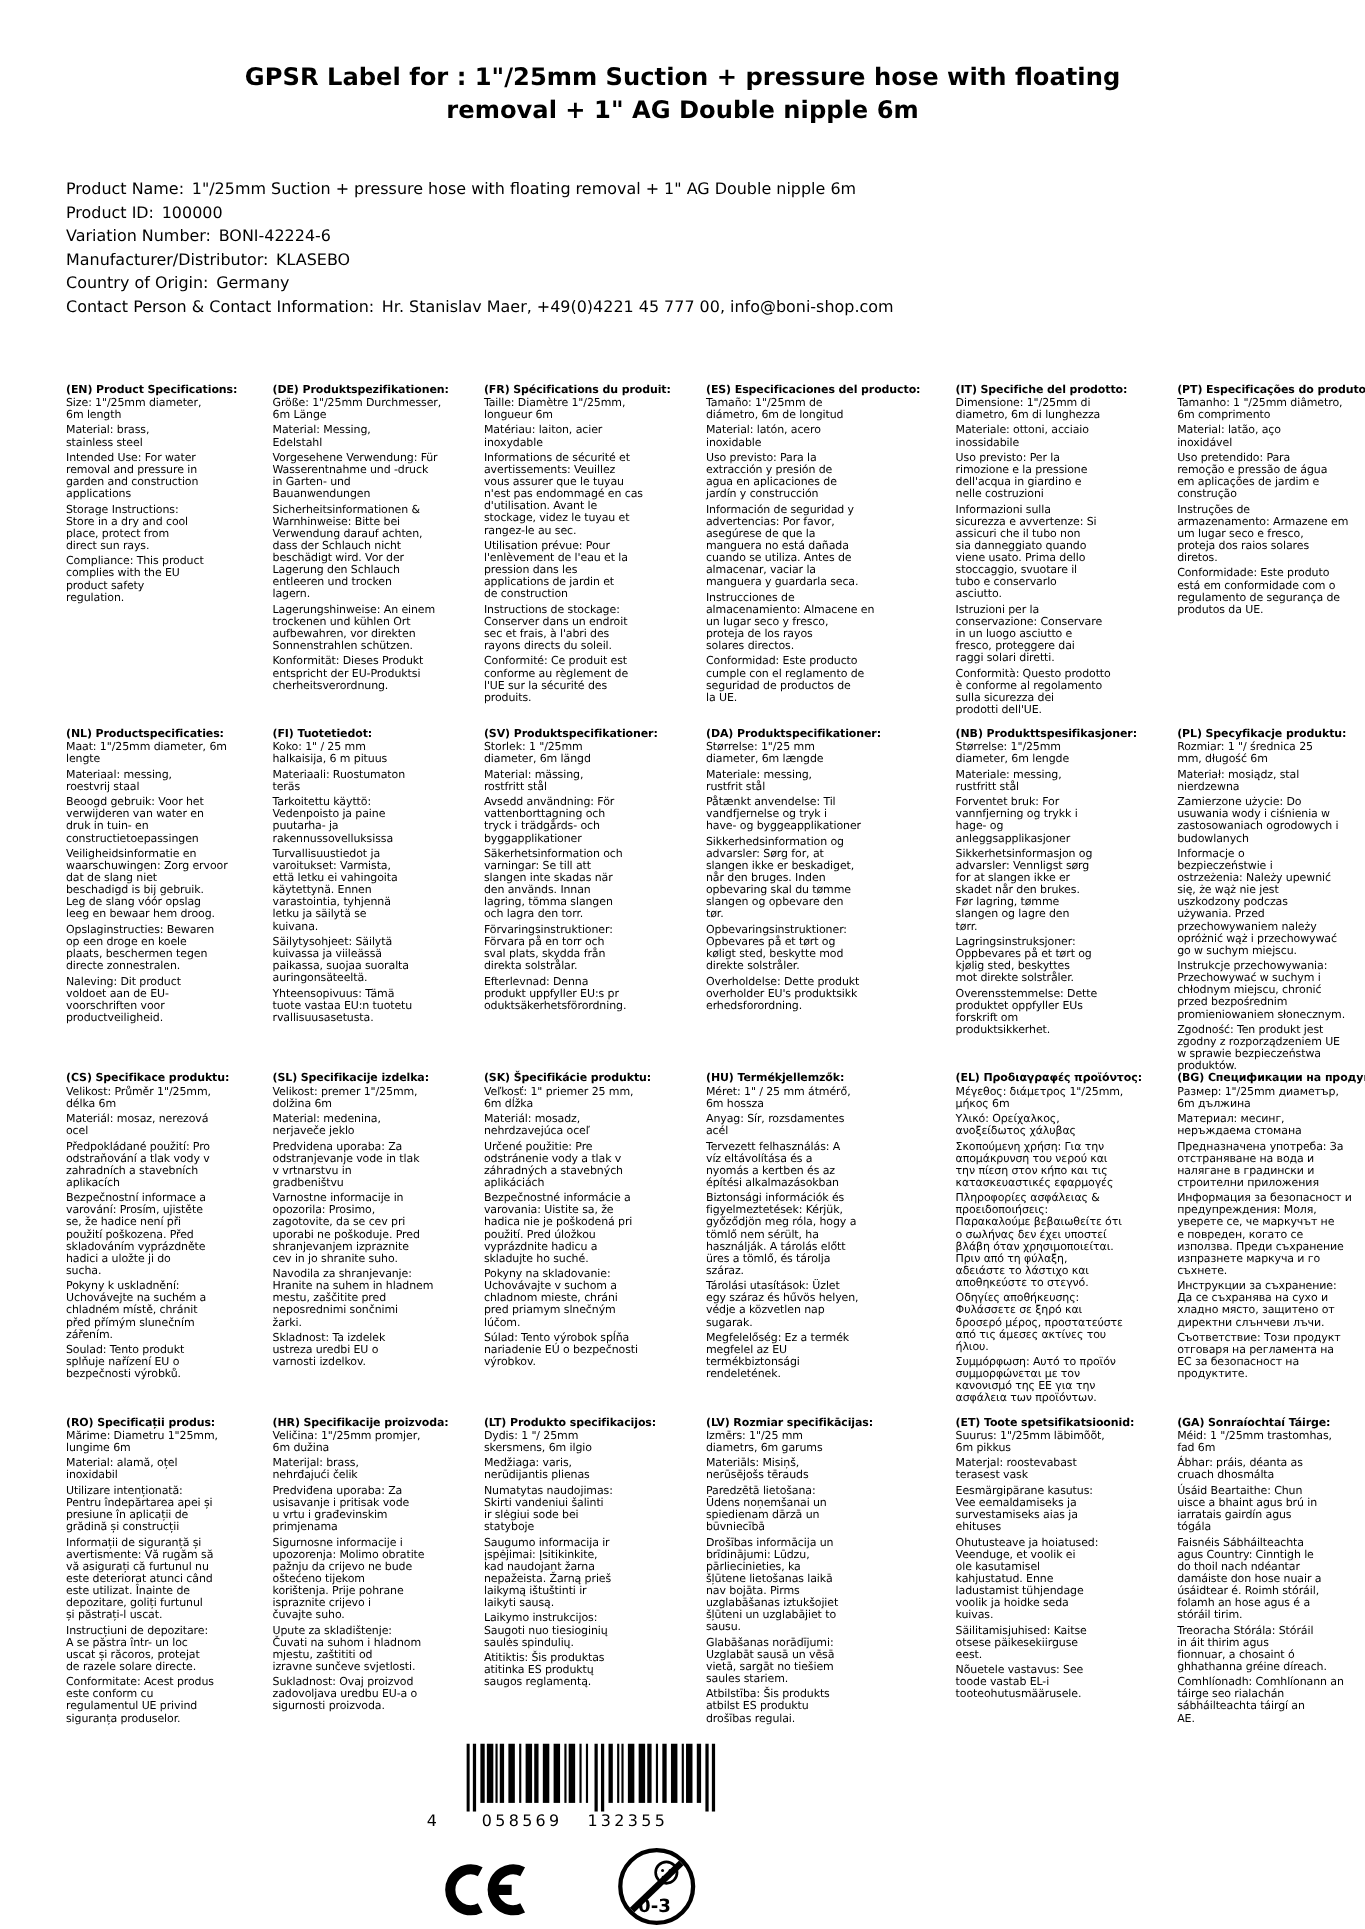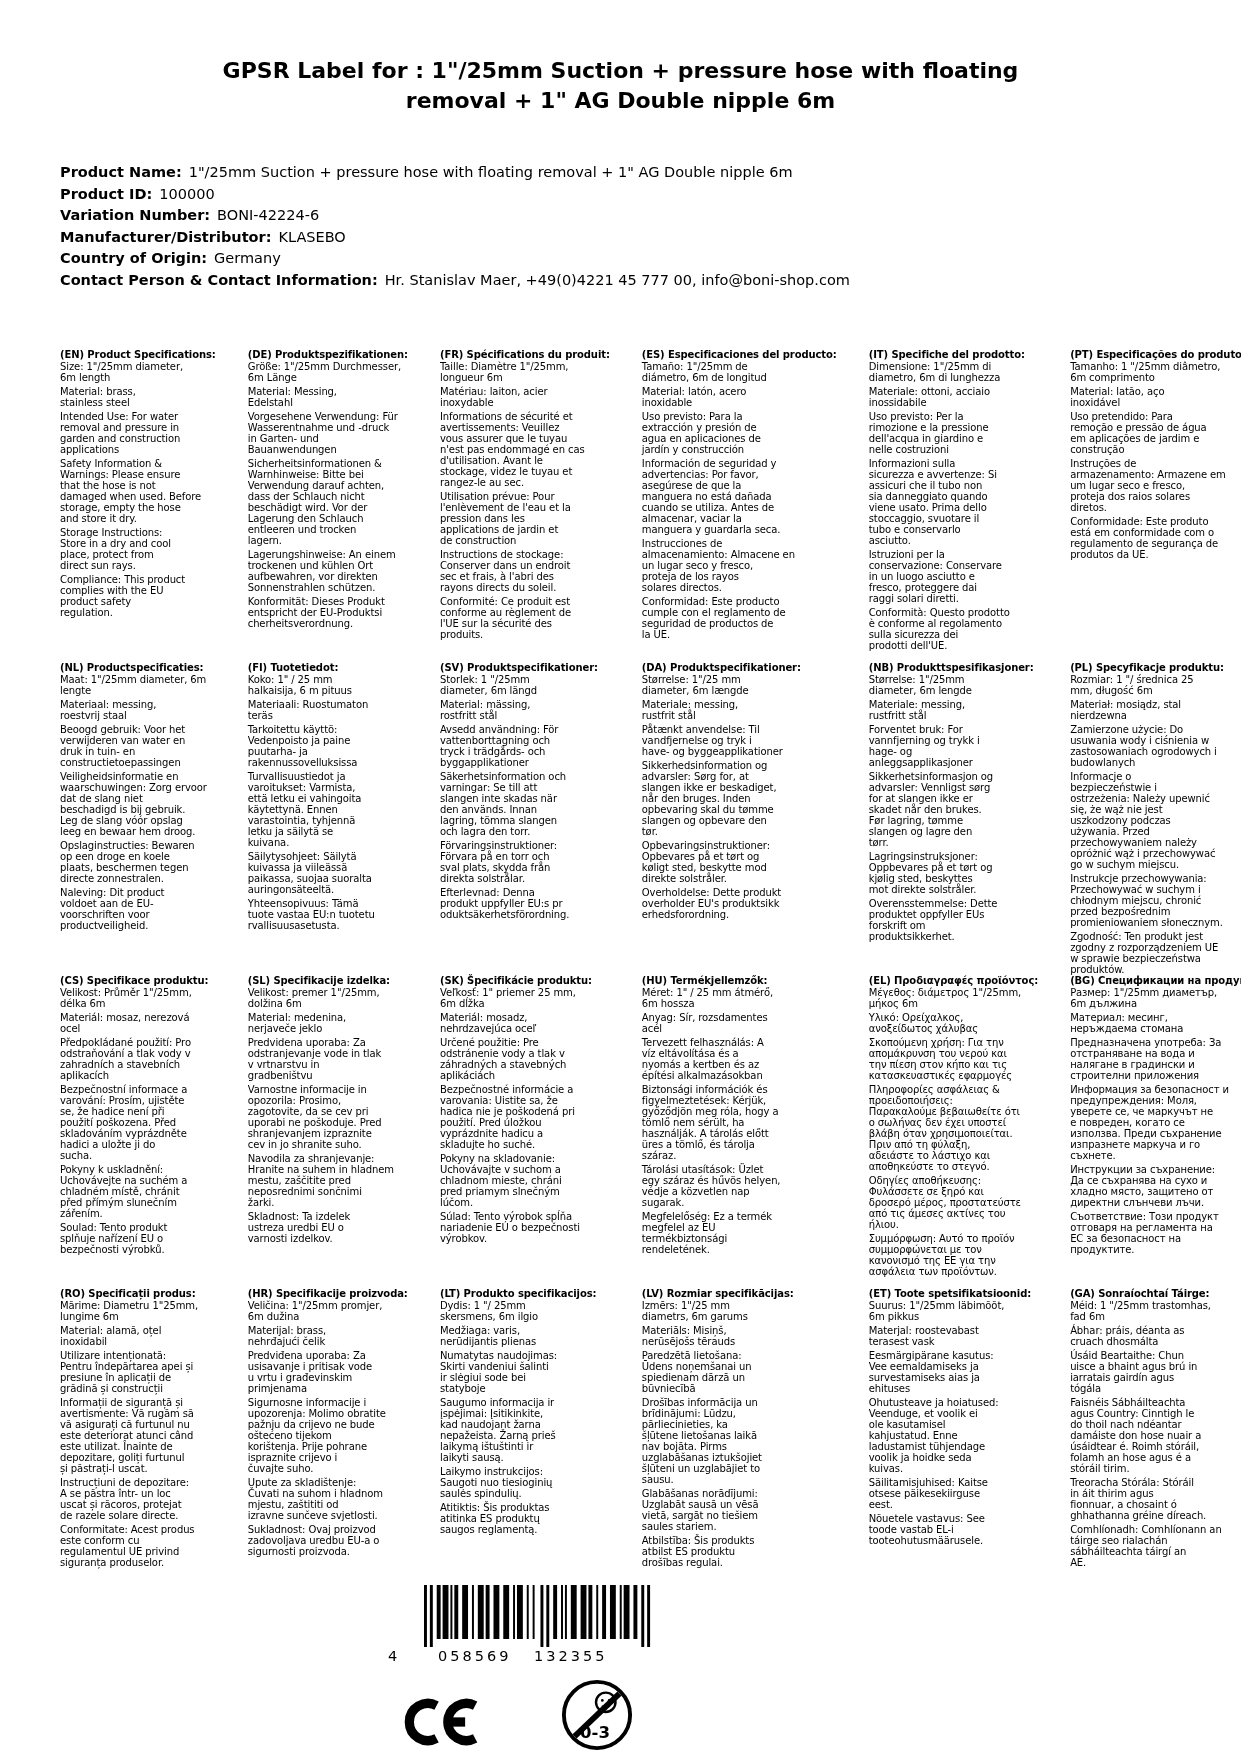--- a/index.html
+++ b/index.html
@@ -7,40 +7,40 @@
   .page {
     width:1241px; height:1754px; background:#ffffff; color:#000000;
     font-family:"DejaVu Sans", sans-serif; position:relative; overflow:hidden;
   }
   .title {
     margin:56px auto 0; max-width:890px; text-align:center;
     font-size:22px; line-height:30px; font-weight:bold;
   }
   .info { margin:46px 60px 0 60px; font-size:14.5px; line-height:21.5px; }
   .info-row { white-space:nowrap; }
-  .info-label { font-weight:bold; }
+  .info-label { font-weight:normal; }
   .info-value { margin-left:7px; }
   .grid {
     display:grid; grid-template-columns:repeat(6, 1fr);
     grid-template-rows:313px 313px 313px auto;
     column-gap:32px; margin:58px 38px 0 60px;
   }
   .lang-block { font-size:10px; line-height:11px; letter-spacing:-0.1px; }
   .lang-header { font-weight:bold; white-space:nowrap; margin-bottom:1px; position:relative; z-index:1; }
   .lang-par { white-space:pre-line; margin:0 0 3px 0; }
   .footer { margin:14px 0 0 388px; }
   .bars { display:block; margin-left:36px; }
   .barcode-digits {
     display:flex; margin-top:1px; font-size:14.5px; line-height:16px;
     font-family:"DejaVu Sans", sans-serif;
   }
   .bd-first { width:22px; }
   .bd-g1 { width:96px; margin-left:28px; letter-spacing:3px; }
   .bd-g2 { letter-spacing:3px; }
-  .marks { display:flex; align-items:flex-end; margin:20px 0 0 10px; }
+  .marks { display:flex; align-items:center; margin:20px 0 0 10px; }
   .ce-icon { display:block; }
   .age-icon { display:block; margin-left:82px; margin-top:-6px; }
 </style>
 </head>
 <body>
 
 <div class="page">
 
   <div class="title">GPSR Label for : 1"/25mm Suction + pressure hose with floating removal + 1" AG Double nipple 6m</div>
 
@@ -57,26 +57,20 @@
       <div class="lang-block">
         <div class="lang-header">(EN) Product Specifications:</div>
         <p class="lang-par">Size: 1"/25mm diameter,
 6m length</p>
         <p class="lang-par">Material: brass,
 stainless steel</p>
         <p class="lang-par">Intended Use: For water
 removal and pressure in
 garden and construction
 applications</p>
-        <p class="lang-par">Safety Information &amp;
-Warnings: Please ensure
-that the hose is not
-damaged when used. Before
-storage, empty the hose
-and store it dry.</p>
         <p class="lang-par">Storage Instructions:
 Store in a dry and cool
 place, protect from
 direct sun rays.</p>
         <p class="lang-par">Compliance: This product
 complies with the EU
 product safety
 regulation.</p>
       </div>
       <div class="lang-block">

